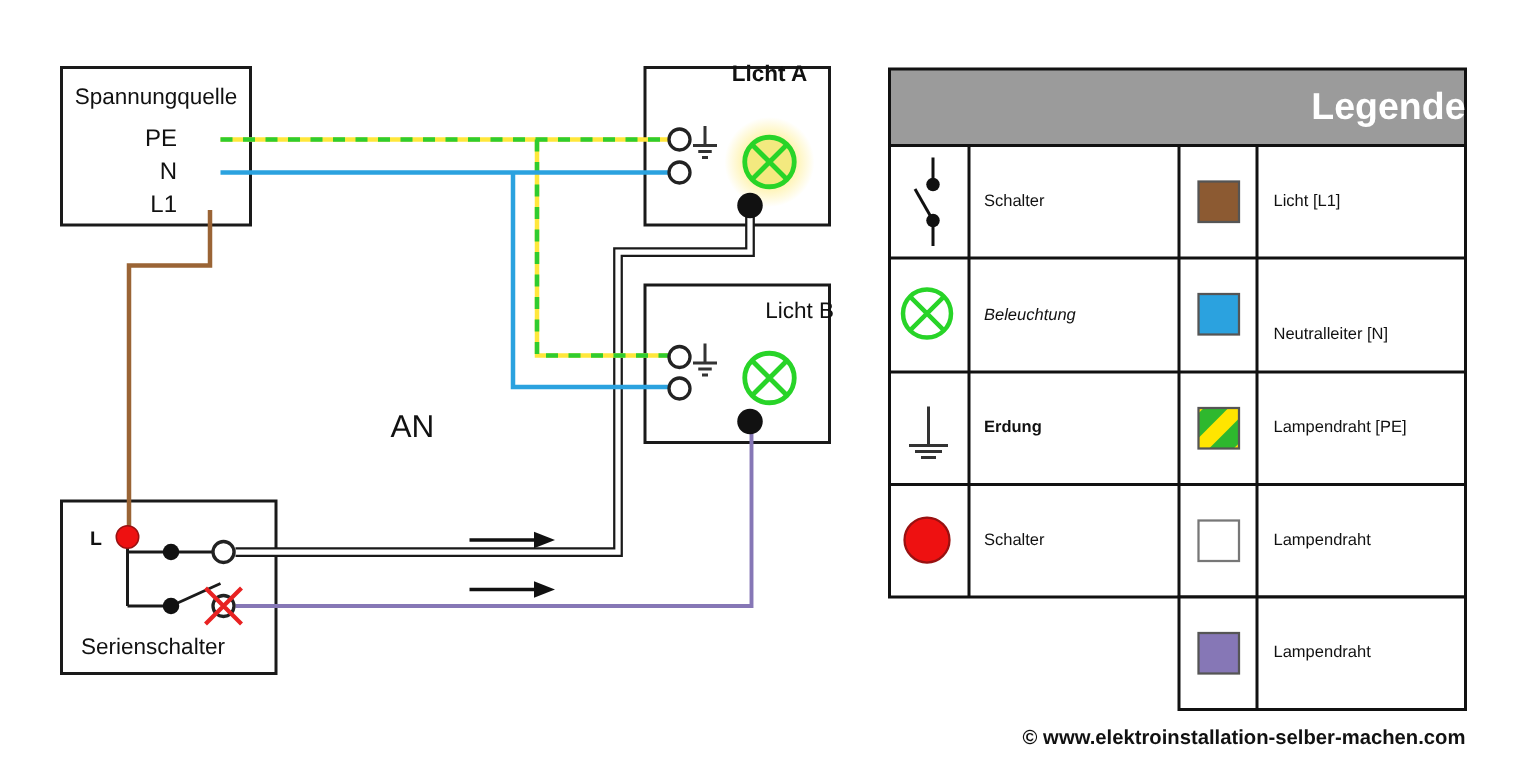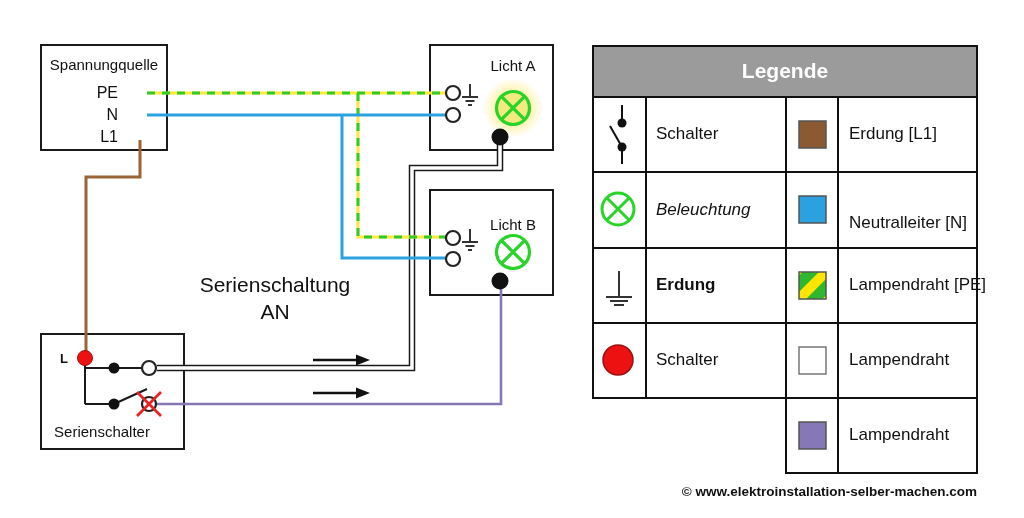--- a/index.html
+++ b/index.html
@@ -5,22 +5,22 @@
   html,body{margin:0;padding:0;}
   body{
     width:1024px;height:518px;position:relative;background:#ffffff;
     font-family:"Liberation Sans",sans-serif;color:#111;overflow:hidden;
   }
   .abs{position:absolute;}
   svg{position:absolute;left:0;top:0;}
   .box-title{font-size:15px;text-align:center;white-space:nowrap;}
   .term-label{font-size:16px;line-height:14px;text-align:right;white-space:nowrap;}
   .state-title{font-size:21px;line-height:27px;text-align:center;white-space:nowrap;}
-  .legend-title{font-size:21px;font-weight:bold;color:#fff;text-align:center;line-height:40px;white-space:nowrap;}
-  .legend-label{font-size:17px;line-height:20px;white-space:nowrap;}
+  .legend-title{font-size:25px;font-weight:bold;color:#fff;text-align:right;line-height:40px;white-space:nowrap;}
+  .legend-label{font-size:11px;line-height:20px;white-space:nowrap;}
   .copyright{font-size:13.5px;font-weight:bold;text-align:right;white-space:nowrap;}
   .l-label{font-size:13px;font-weight:bold;text-align:center;}
 </style>
 </head>
 <body>
 
 <svg width="1024" height="518" viewBox="0 0 1024 518">
   <defs>
     <radialGradient id="glow" cx="50%" cy="50%" r="50%">
       <stop offset="0%" stop-color="#FFF2A0" stop-opacity="0.95"></stop>
@@ -127,37 +127,36 @@
   </g>
   <rect x="799" y="347" width="27" height="27" fill="#FFFFFF" stroke="#777" stroke-width="1.5"></rect>
   <rect x="799" y="422" width="27" height="27" fill="#8677B6" stroke="#555" stroke-width="1.5"></rect>
 </svg>
 
 <div class="abs box-title" style="left:41px;width:126px;top:56px;">Spannungquelle</div>
 <div class="abs term-label" style="left:60px;width:58px;top:86px;">PE</div>
 <div class="abs term-label" style="left:60px;width:58px;top:108px;">N</div>
 <div class="abs term-label" style="left:60px;width:58px;top:130px;">L1</div>
 
-<div class="abs box-title" style="left:470px;width:86px;top:57px;">Licht A</div>
-<div class="abs box-title" style="left:470px;width:86px;top:216px;">Licht B</div>
+<div class="abs box-title" style="left:470px;width:86px;top:41px;font-weight:bold;">Licht A</div>
+<div class="abs box-title" style="left:470px;width:86px;top:199px;text-align:right;">Licht B</div>
 
 <div class="abs state-title" style="left:190px;width:170px;top:271px;">
-  <div>Serienschaltung</div>
   <div>AN</div>
 </div>
 
 <div class="abs l-label" style="left:56px;width:16px;top:351px;">L</div>
 <div class="abs box-title" style="left:41px;width:122px;top:423px;">Serienschalter</div>
 
 <div class="abs legend-title" style="left:593px;width:384px;top:51px;">Legende</div>
 
 <div class="abs legend-label" style="left:656px;top:124px;">Schalter</div>
 <div class="abs legend-label" style="left:656px;top:200px;font-style:italic;">Beleuchtung</div>
 <div class="abs legend-label" style="left:656px;top:275px;font-weight:bold;">Erdung</div>
 <div class="abs legend-label" style="left:656px;top:350px;">Schalter</div>
 
-<div class="abs legend-label" style="left:849px;top:124px;">Erdung [L1]</div>
+<div class="abs legend-label" style="left:849px;top:124px;">Licht [L1]</div>
 <div class="abs legend-label" style="left:849px;top:213px;">Neutralleiter [N]</div>
 <div class="abs legend-label" style="left:849px;top:275px;">Lampendraht [PE]</div>
 <div class="abs legend-label" style="left:849px;top:350px;">Lampendraht</div>
 <div class="abs legend-label" style="left:849px;top:425px;">Lampendraht</div>
 
 <div class="abs copyright" style="right:47px;top:484px;">© www.elektroinstallation-selber-machen.com</div>
 
 </body></html>

